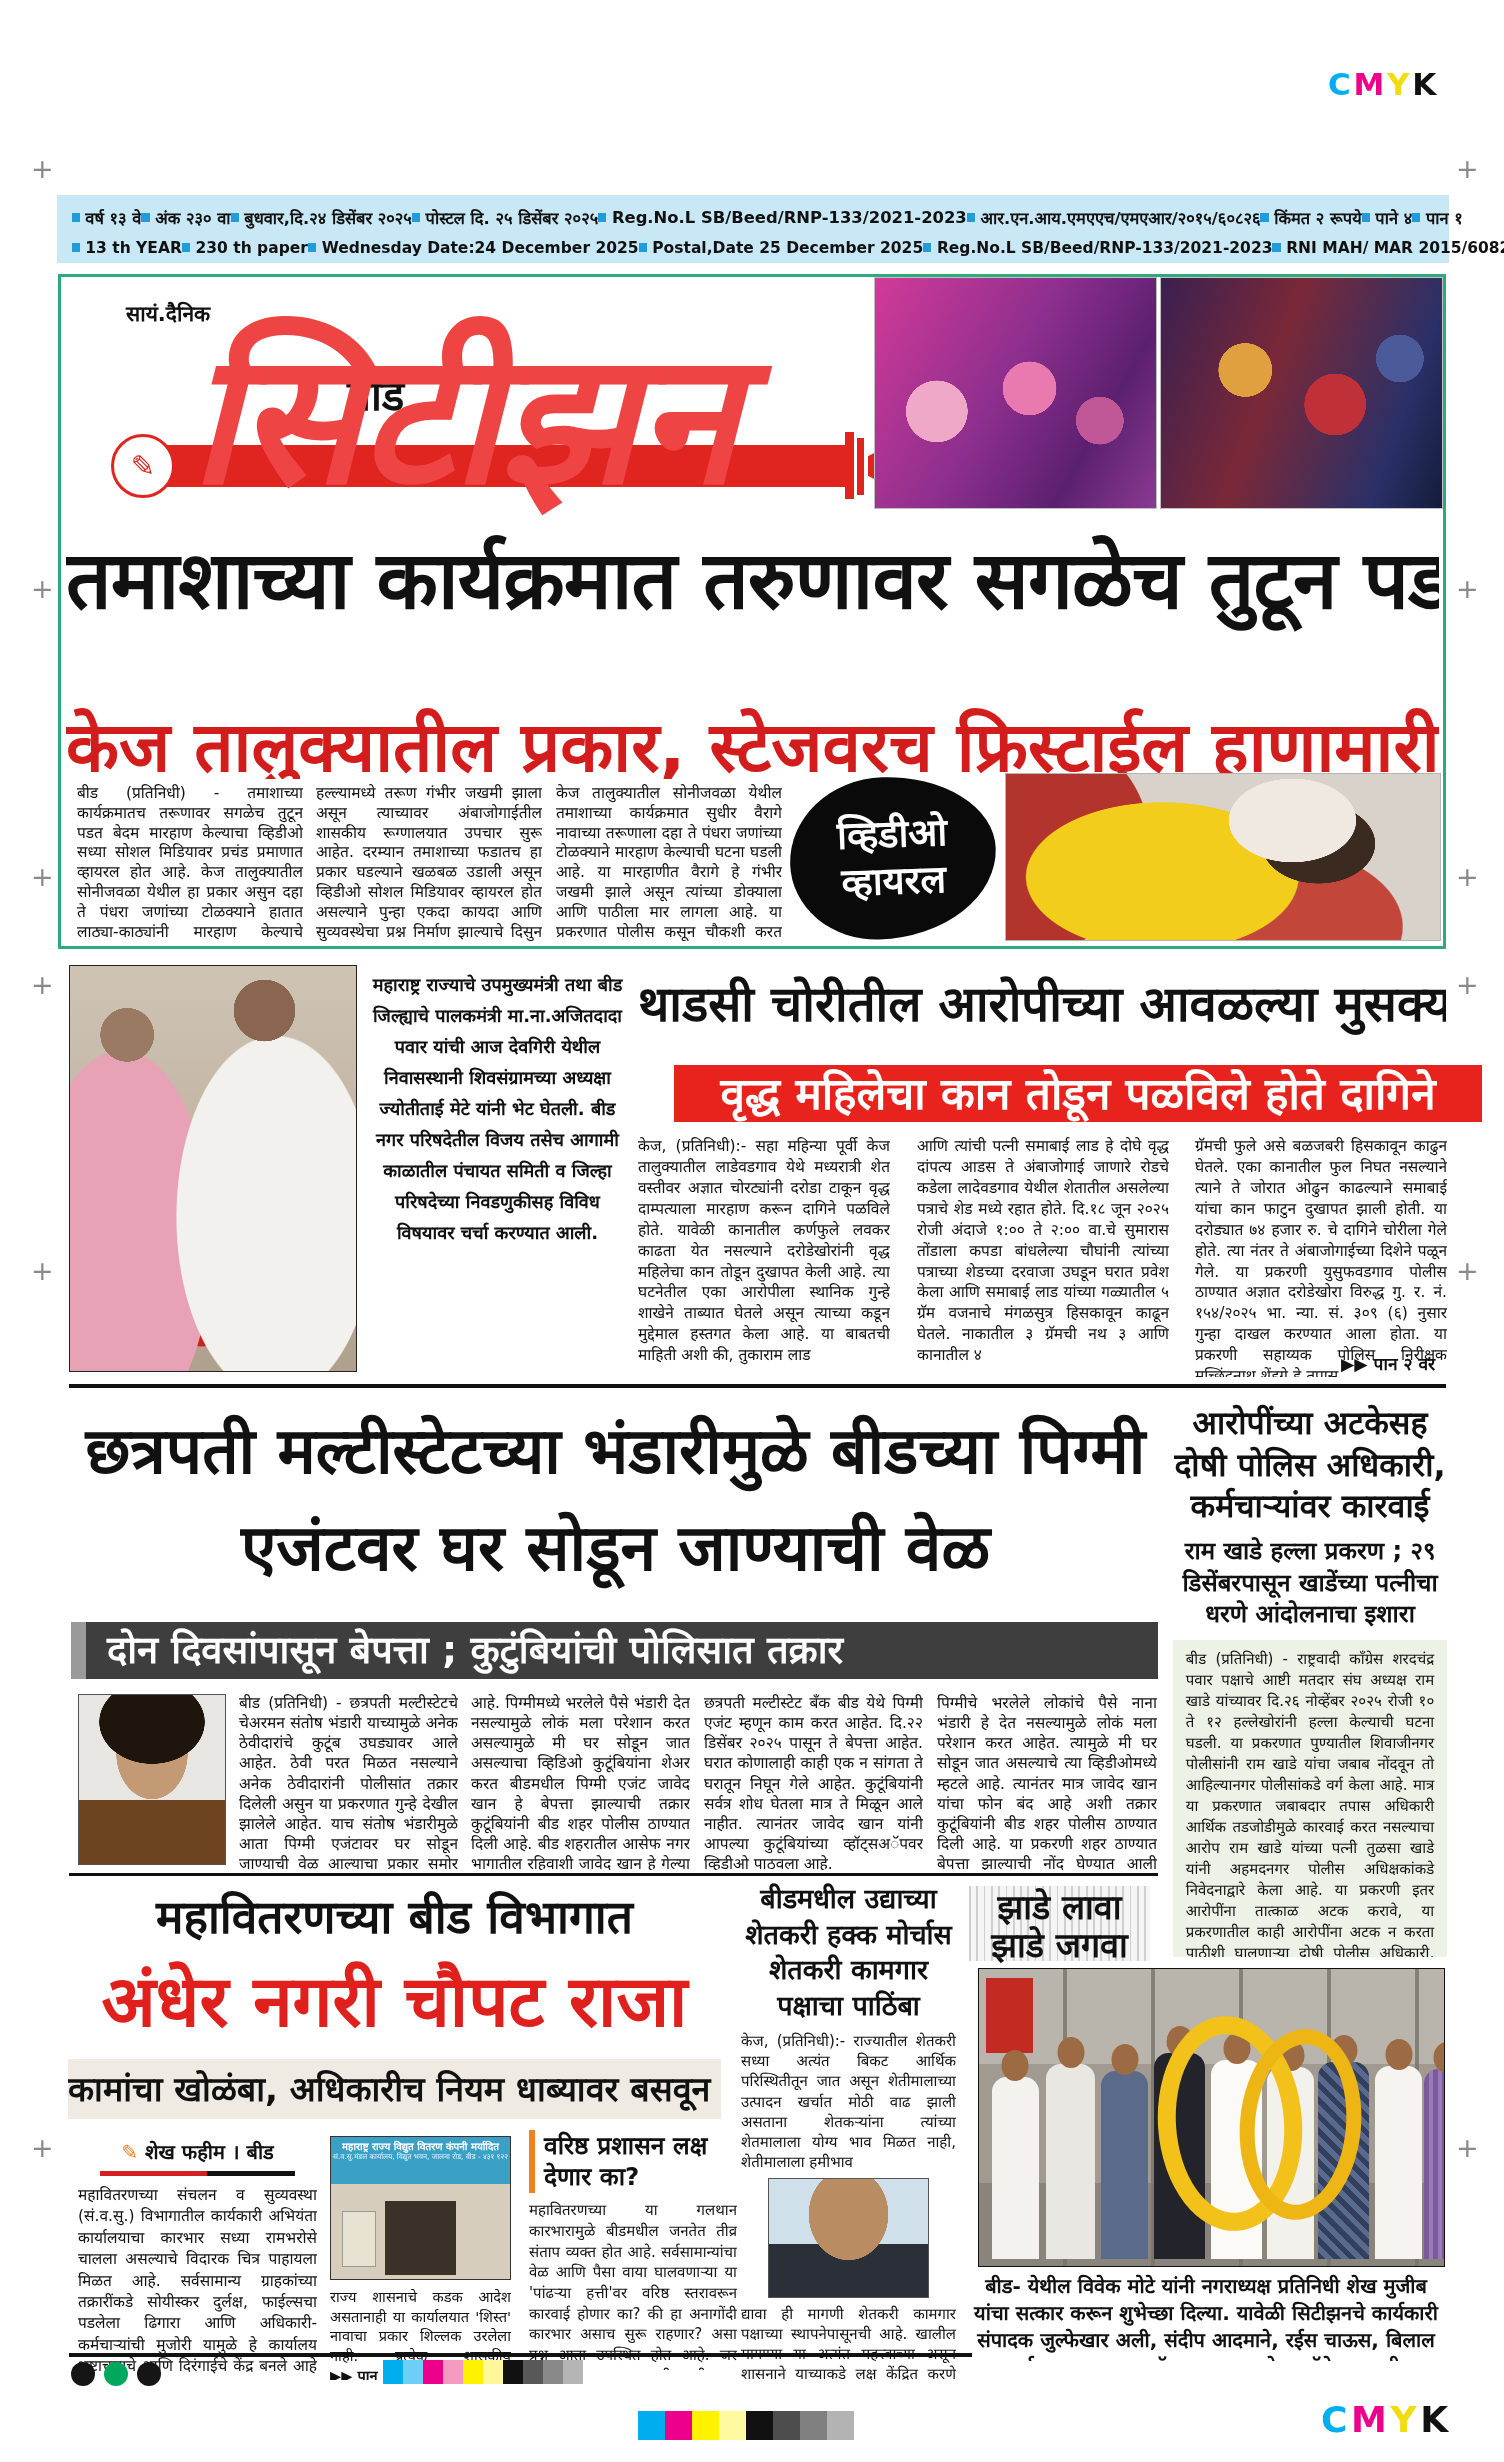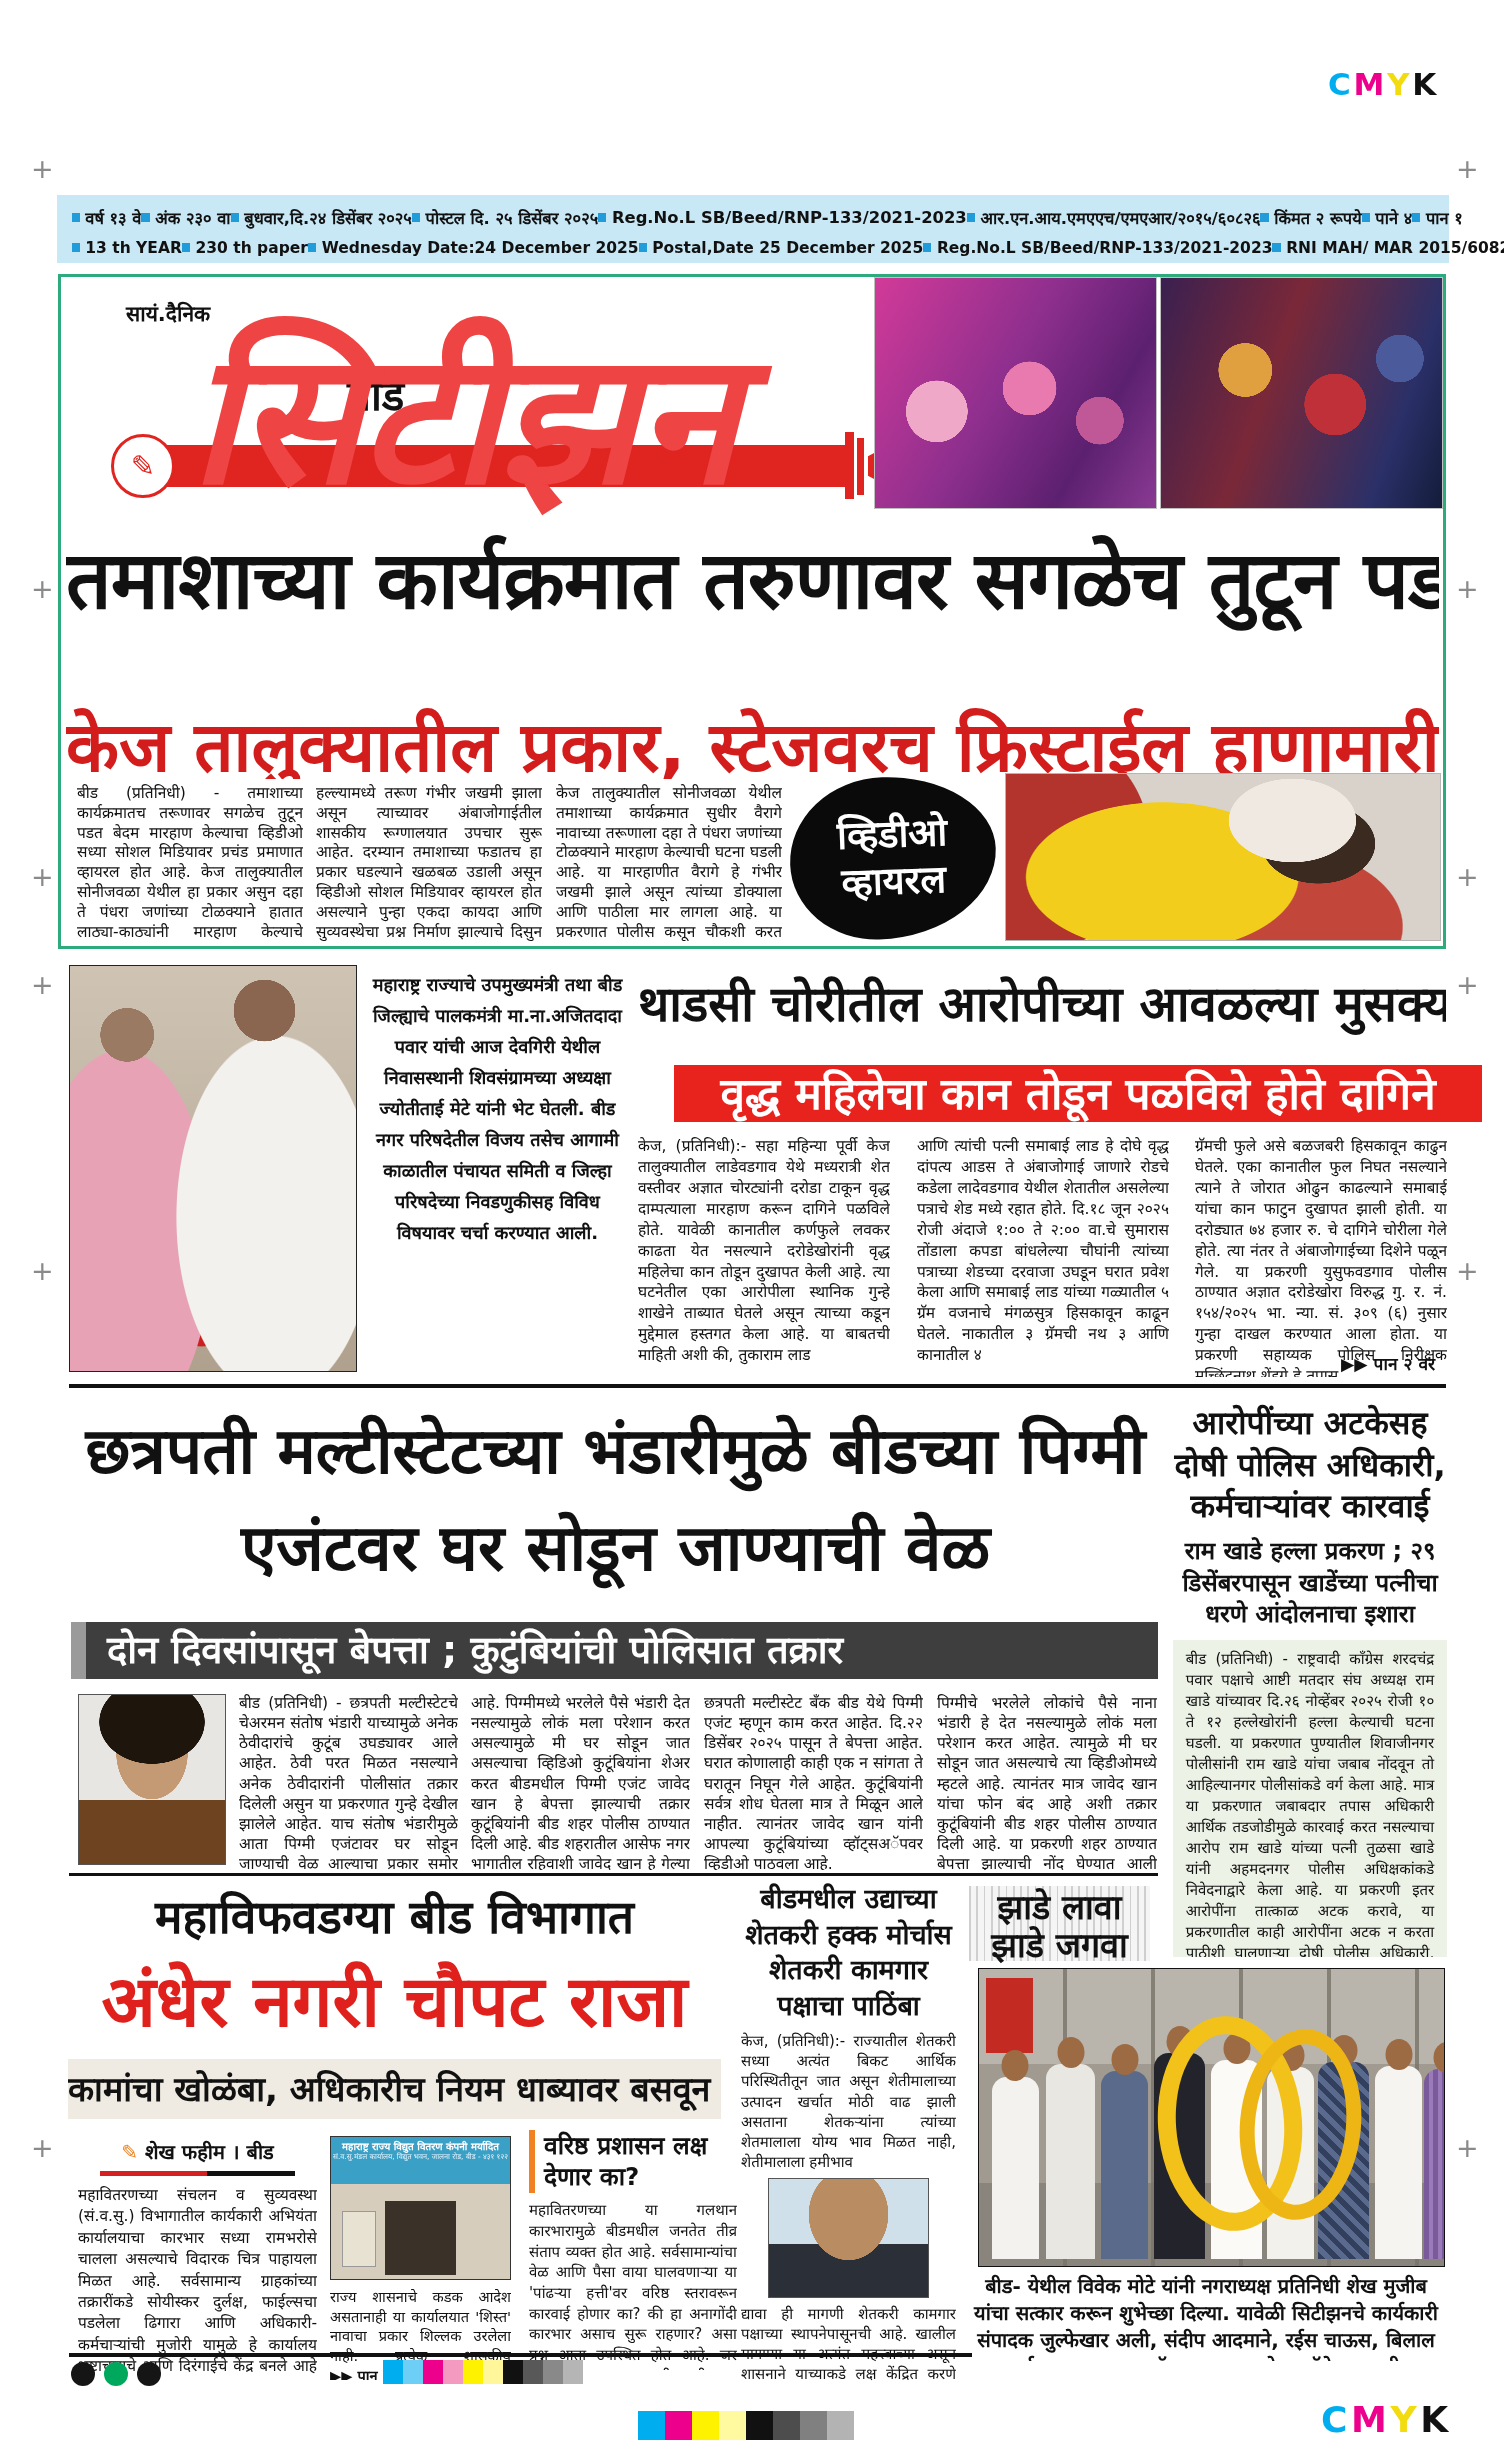--- a/index.html
+++ b/index.html
@@ -173,21 +173,21 @@
   <div class="abs just clip" style="left:239px;top:1693px;width:219px;height:177px;font-size:15.5px;line-height:1.3;">बीड (प्रतिनिधी) - छत्रपती मल्टीस्टेटचे चेअरमन संतोष भंडारी याच्यामुळे अनेक ठेवीदारांचे कुटूंब उघड्यावर आले आहेत. ठेवी परत मिळत नसल्याने अनेक ठेवीदारांनी पोलीसांत तक्रार दिलेली असुन या प्रकरणात गुन्हे देखील झालेले आहेत. याच संतोष भंडारीमुळे आता पिग्मी एजंटावर घर सोडून जाण्याची वेळ आल्याचा प्रकार समोर आला</div>
   <div class="abs just clip" style="left:471px;top:1693px;width:219px;height:177px;font-size:15.5px;line-height:1.3;">आहे. पिग्मीमध्ये भरलेले पैसे भंडारी देत नसल्यामुळे लोकं मला परेशान करत असल्यामुळे मी घर सोडून जात असल्याचा व्हिडिओ कुटूंबियांना शेअर करत बीडमधील पिग्मी एजंट जावेद खान हे बेपत्ता झाल्याची तक्रार कुटूंबियांनी बीड शहर पोलीस ठाण्यात दिली आहे. बीड शहरातील आसेफ नगर भागातील रहिवाशी जावेद खान हे गेल्या सात वर्षांपासून</div>
   <div class="abs just clip" style="left:704px;top:1693px;width:219px;height:177px;font-size:15.5px;line-height:1.3;">छत्रपती मल्टीस्टेट बँक बीड येथे पिग्मी एजंट म्हणून काम करत आहेत. दि.२२ डिसेंबर २०२५ पासून ते बेपत्ता आहेत. घरात कोणालाही काही एक न सांगता ते घरातून निघून गेले आहेत. कुटूंबियांनी सर्वत्र शोध घेतला मात्र ते मिळून आले नाहीत. त्यानंतर जावेद खान यांनी आपल्या कुटूंबियांच्या व्हॉट्सअॅपवर व्हिडीओ पाठवला आहे.</div>
   <div class="abs just clip" style="left:937px;top:1693px;width:220px;height:177px;font-size:15.5px;line-height:1.3;">पिग्मीचे भरलेले लोकांचे पैसे नाना भंडारी हे देत नसल्यामुळे लोकं मला परेशान करत आहेत. त्यामुळे मी घर सोडून जात असल्याचे त्या व्हिडीओमध्ये म्हटले आहे. त्यानंतर मात्र जावेद खान यांचा फोन बंद आहे अशी तक्रार कुटूंबियांनी बीड शहर पोलीस ठाण्यात दिली आहे. या प्रकरणी शहर ठाण्यात बेपत्ता झाल्याची नोंद घेण्यात आली आहे.</div>
   <div class="abs rule" style="left:69px;top:1873px;width:1089px;height:2.7px;"></div>
 
   <div class="abs bold ctr clip" style="left:1173px;top:1403px;width:274px;height:128px;font-size:32px;line-height:1.3;">आरोपींच्या अटकेसह दोषी पोलिस अधिकारी, कर्मचाऱ्यांवर कारवाई करा</div>
   <div class="abs bold ctr clip" style="left:1173px;top:1536px;width:274px;height:100px;font-size:24px;line-height:1.32;">राम खाडे हल्ला प्रकरण ; २९ डिसेंबरपासून खाडेंच्या पत्नीचा धरणे आंदोलनाचा इशारा</div>
   <div class="abs khadebg just clip" style="left:1173px;top:1640px;width:274px;height:317px;padding:9px 12.8px;box-sizing:border-box;font-size:15px;line-height:1.4;">बीड (प्रतिनिधी) - राष्ट्रवादी काँग्रेस शरदचंद्र पवार पक्षाचे आष्टी मतदार संघ अध्यक्ष राम खाडे यांच्यावर दि.२६ नोव्हेंबर २०२५ रोजी १० ते १२ हल्लेखोरांनी हल्ला केल्याची घटना घडली. या प्रकरणात पुण्यातील शिवाजीनगर पोलीसांनी राम खाडे यांचा जबाब नोंदवून तो आहिल्यानगर पोलीसांकडे वर्ग केला आहे. मात्र या प्रकरणात जबाबदार तपास अधिकारी आर्थिक तडजोडीमुळे कारवाई करत नसल्याचा आरोप राम खाडे यांच्या पत्नी तुळसा खाडे यांनी अहमदनगर पोलीस अधिक्षकांकडे निवेदनाद्वारे केला आहे. या प्रकरणी इतर आरोपींना तात्काळ अटक करावे, या प्रकरणातील काही आरोपींना अटक न करता पाठीशी घालणाऱ्या दोषी पोलीस अधिकारी, कर्मचाऱ्यांवर तात्काळ कारवाई करावी या मागणीसाठी दि.२९ डिसेंबर २०२५ पासून आहिल्यानगर पोलीस अधिक्षक कार्यालयासमोर कुटूंब, नातेवाईक, सर्वपक्षीय कार्यकर्त्यांसह धरणे आंदोलन करणार असल्याचे तुळसा राम खाडे यांनी निवेदनात म्हटले आहे.</div>
 
-  <div class="abs bold ctr nowrap clip" style="left:68px;top:1884px;width:653px;height:62px;font-size:46px;">महाविफवडग्या बीड विभागात</div>
+  <div class="abs bold ctr nowrap clip" style="left:68px;top:1884px;width:653px;height:62px;font-size:46px;">महावितरणच्या बीड विभागात</div>
   <div class="abs bold ctr nowrap clip" style="left:68px;top:1950px;width:653px;height:102px;font-size:71px;color:#e0201c;">अंधेर नगरी चौपट राजा</div>
   <div class="abs greyband ctr nowrap clip" style="left:68px;top:2059px;width:653px;height:60px;line-height:60px;font-size:34px;">कामांचा खोळंबा, अधिकारीच नियम धाब्यावर बसवून बेफाम!</div>
 
   <div class="abs ctr bold" style="left:78px;top:2138px;width:239px;font-size:20px;"><span style="color:#f08221;">✎</span> <span>शेख फहीम । बीड</span></div>
   <div class="abs tworule" style="left:100px;top:2171px;width:195px;height:4.6px;"></div>
   <div class="abs just clip" style="left:78px;top:2185px;width:239px;height:193px;font-size:15.5px;line-height:1.38;">महावितरणच्या संचलन व सुव्यवस्था (सं.व.सु.) विभागातील कार्यकारी अभियंता कार्यालयाचा कारभार सध्या रामभरोसे चालला असल्याचे विदारक चित्र पाहायला मिळत आहे. सर्वसामान्य ग्राहकांच्या तक्रारींकडे सोयीस्कर दुर्लक्ष, फाईल्सचा पडलेला ढिगारा आणि अधिकारी-कर्मचाऱ्यांची मुजोरी यामुळे हे कार्यालय भ्रष्टाचाराचे आणि दिरंगाईचे केंद्र बनले आहे की काय, असा संतप्त सवाल जनता विचारत आहे.</div>
 
   <div class="abs ph bldg" style="left:330px;top:2136px;width:181px;height:144px;border:1.8px solid #333;">
     <div class="ctr" style="color:#fff;font-size:10px;font-weight:700;padding-top:3.6px;line-height:1.25;">महाराष्ट्र राज्य विद्युत वितरण कंपनी मर्यादित</div>
     <div class="ctr" style="color:#eaf6ff;font-size:7.3px;line-height:1.2;">सं.व.सु.मंडल कार्यालय, विद्युत भवन, जालना रोड, बीड - ४३१ १२२</div>

